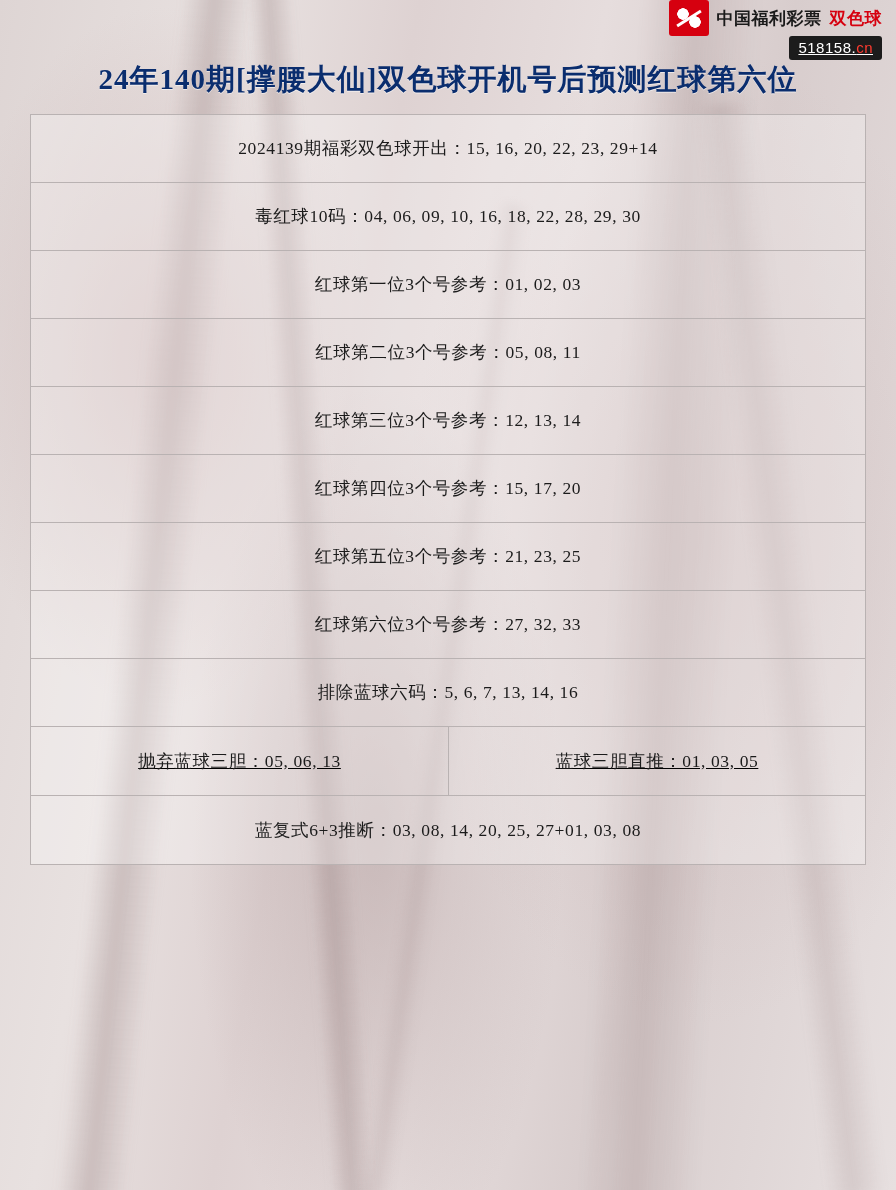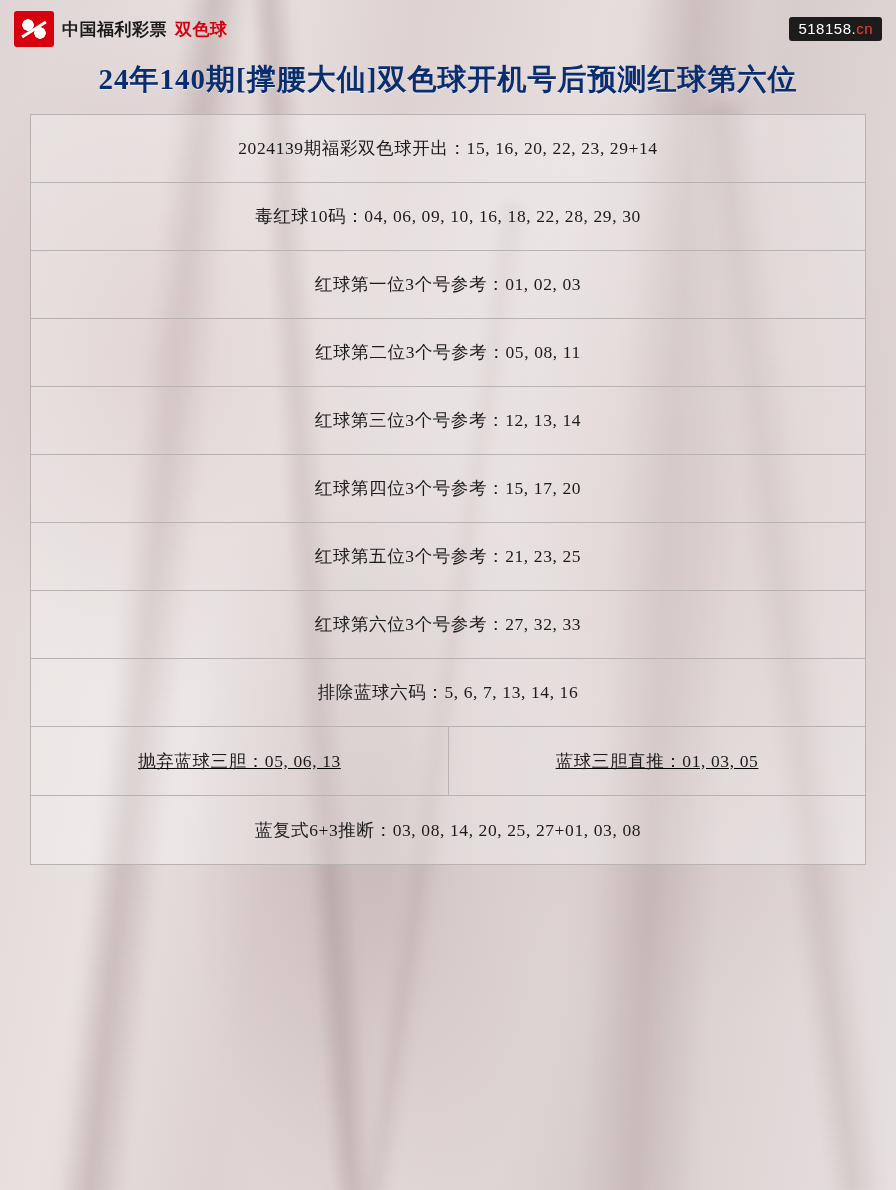--- a/index.html
+++ b/index.html
@@ -42,23 +42,24 @@
     z-index: 2;
     width: 896px;
     height: 1190px;
     box-sizing: border-box;
   }
 
   
   .header {
     height: 58px;
     display: flex;
-    align-items: center;
+    align-items: flex-end;
     padding: 0 14px 0 14px;
     box-sizing: border-box;
+    flex-direction: column;
   }
   .logo-wrap {
     display: flex;
     align-items: center;
     gap: 8px;
   }
   .logo-mark {
     width: 40px;
     height: 36px;
     background: #d6000f;
@@ -97,20 +98,21 @@
   }
   .watermark {
     margin-left: auto;
     background: #1c1c1c;
     color: #ffffff;
     font-family: "Liberation Sans", sans-serif;
     font-size: 15px;
     padding: 3px 9px 4px 9px;
     border-radius: 3px;
     letter-spacing: 0.5px;
+    text-decoration: underline;
   }
   .watermark .cn { color: #ff3b30; }
 
   .title {
     text-align: center;
     font-size: 29px;
     color: #0a2d6e;
     font-weight: bold;
     letter-spacing: 1px;
     margin: 2px 0 14px 0;

